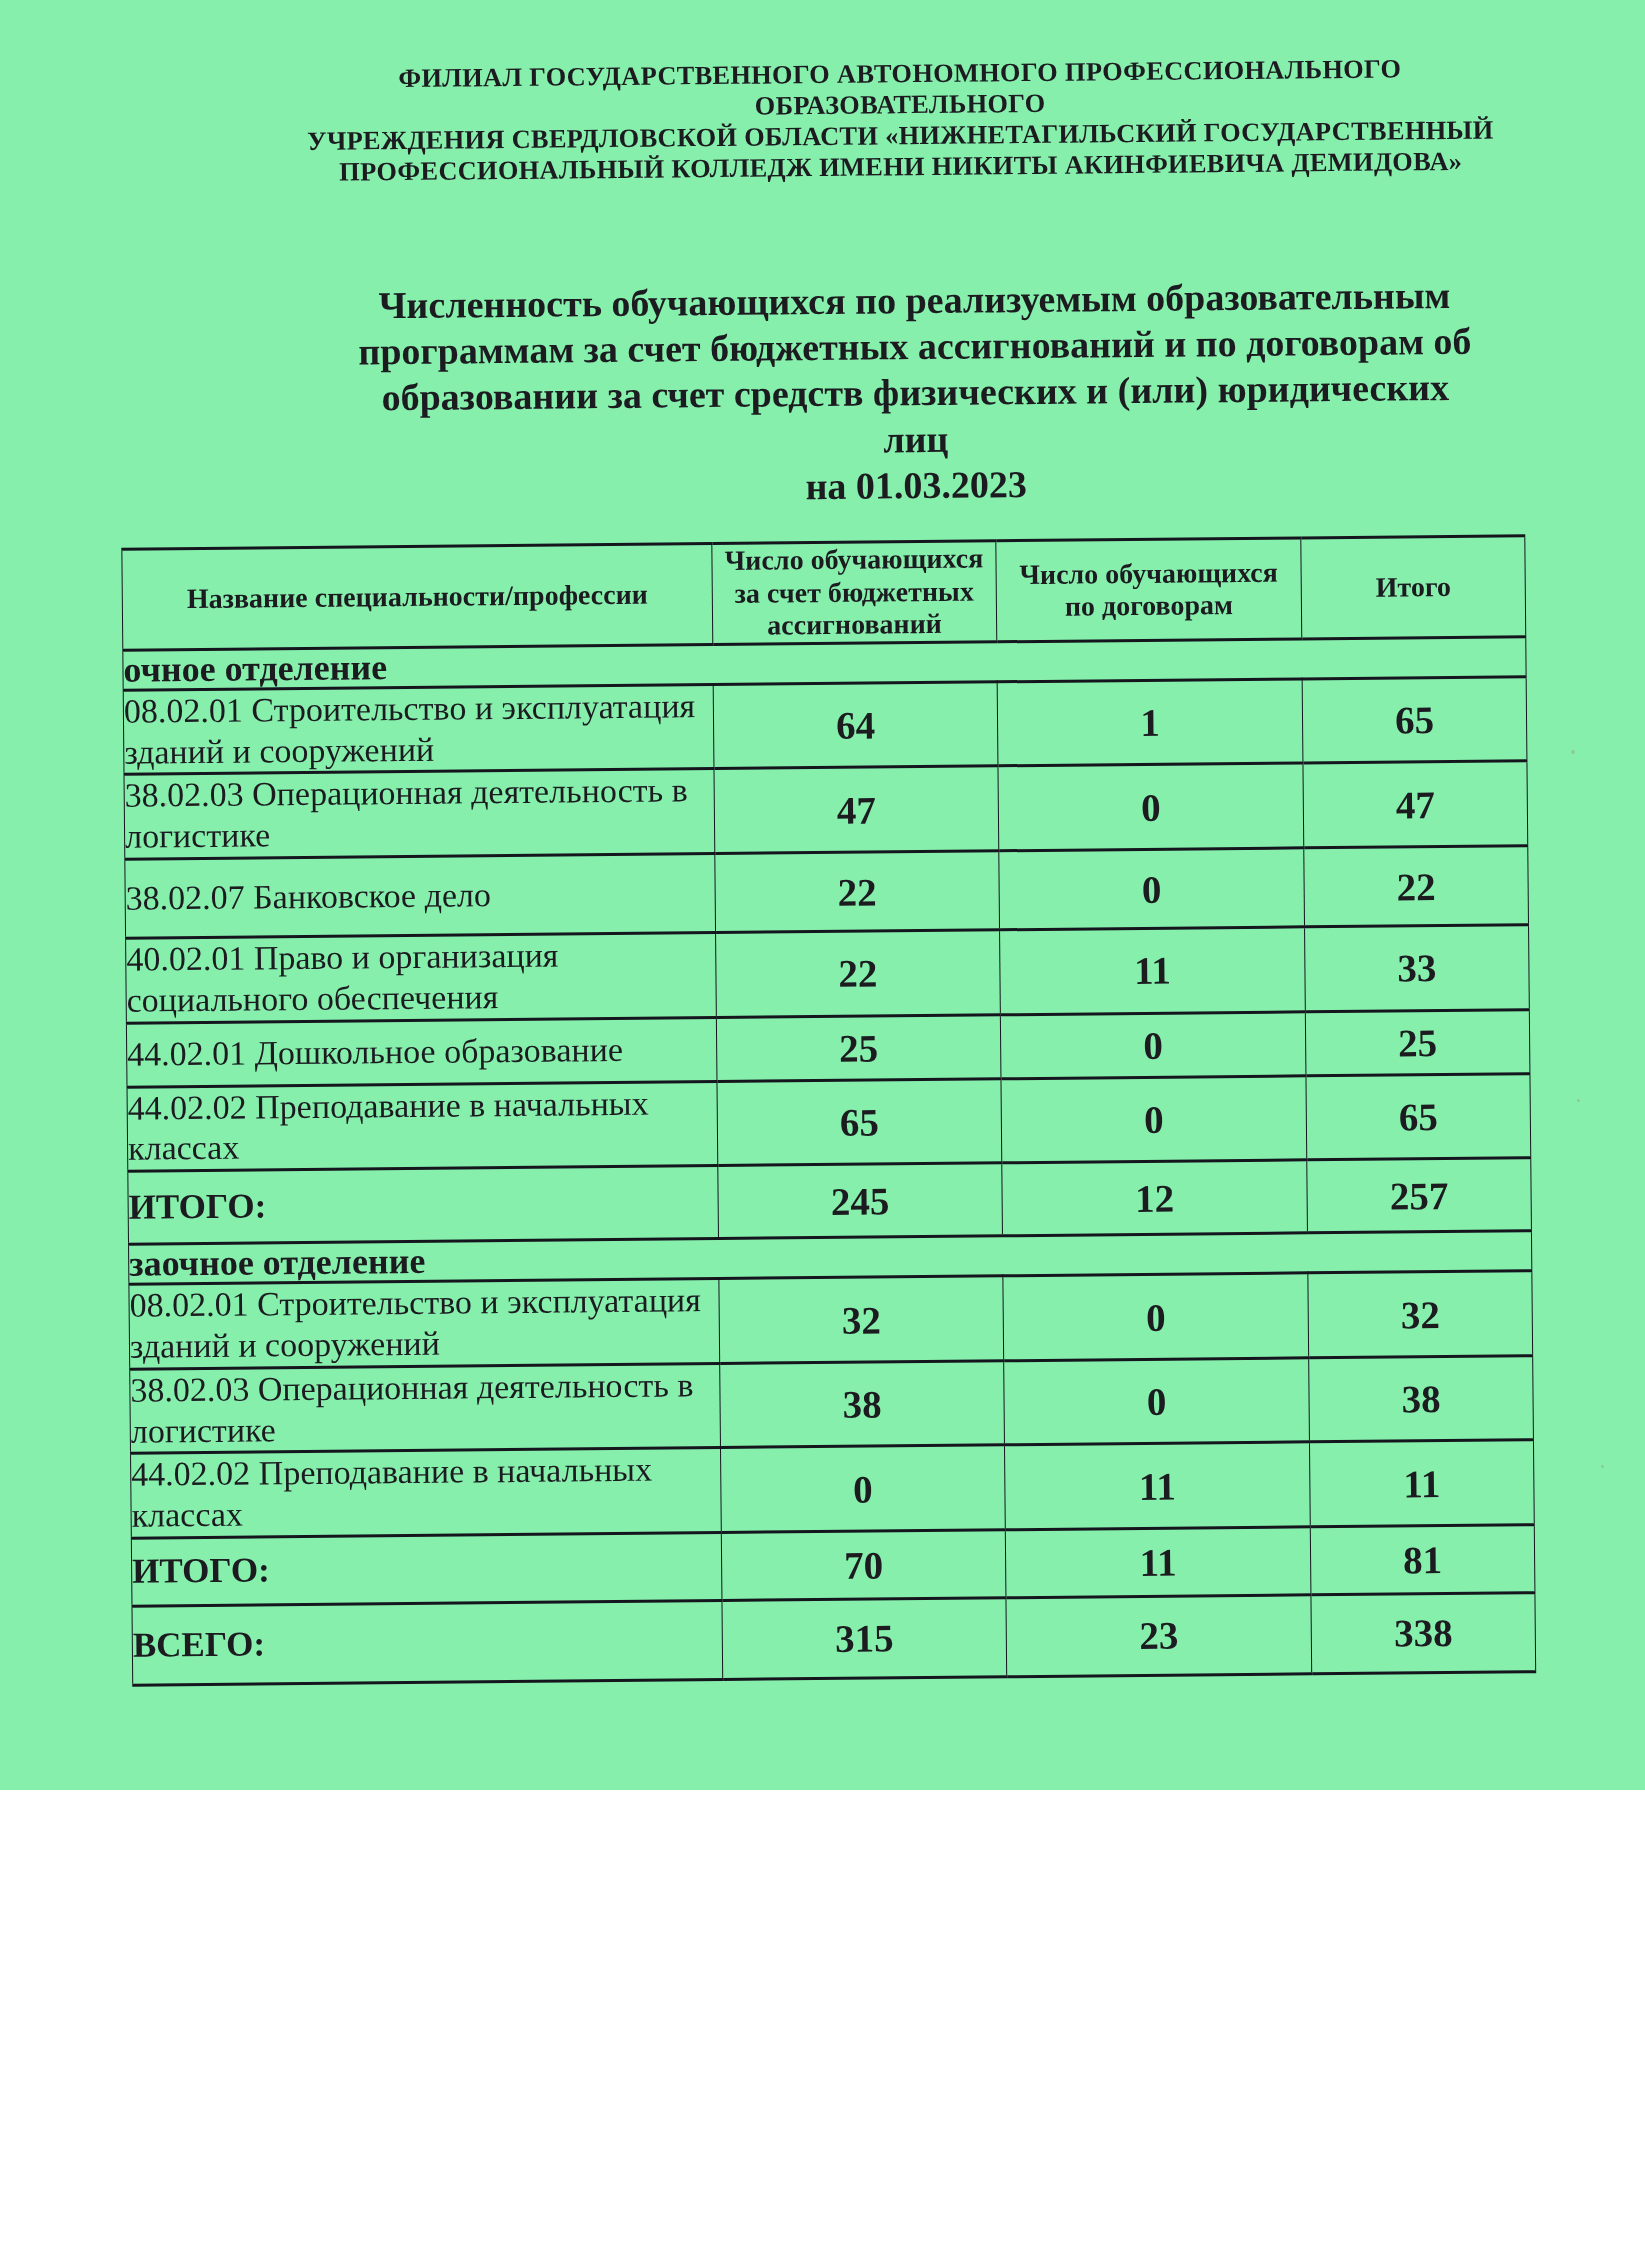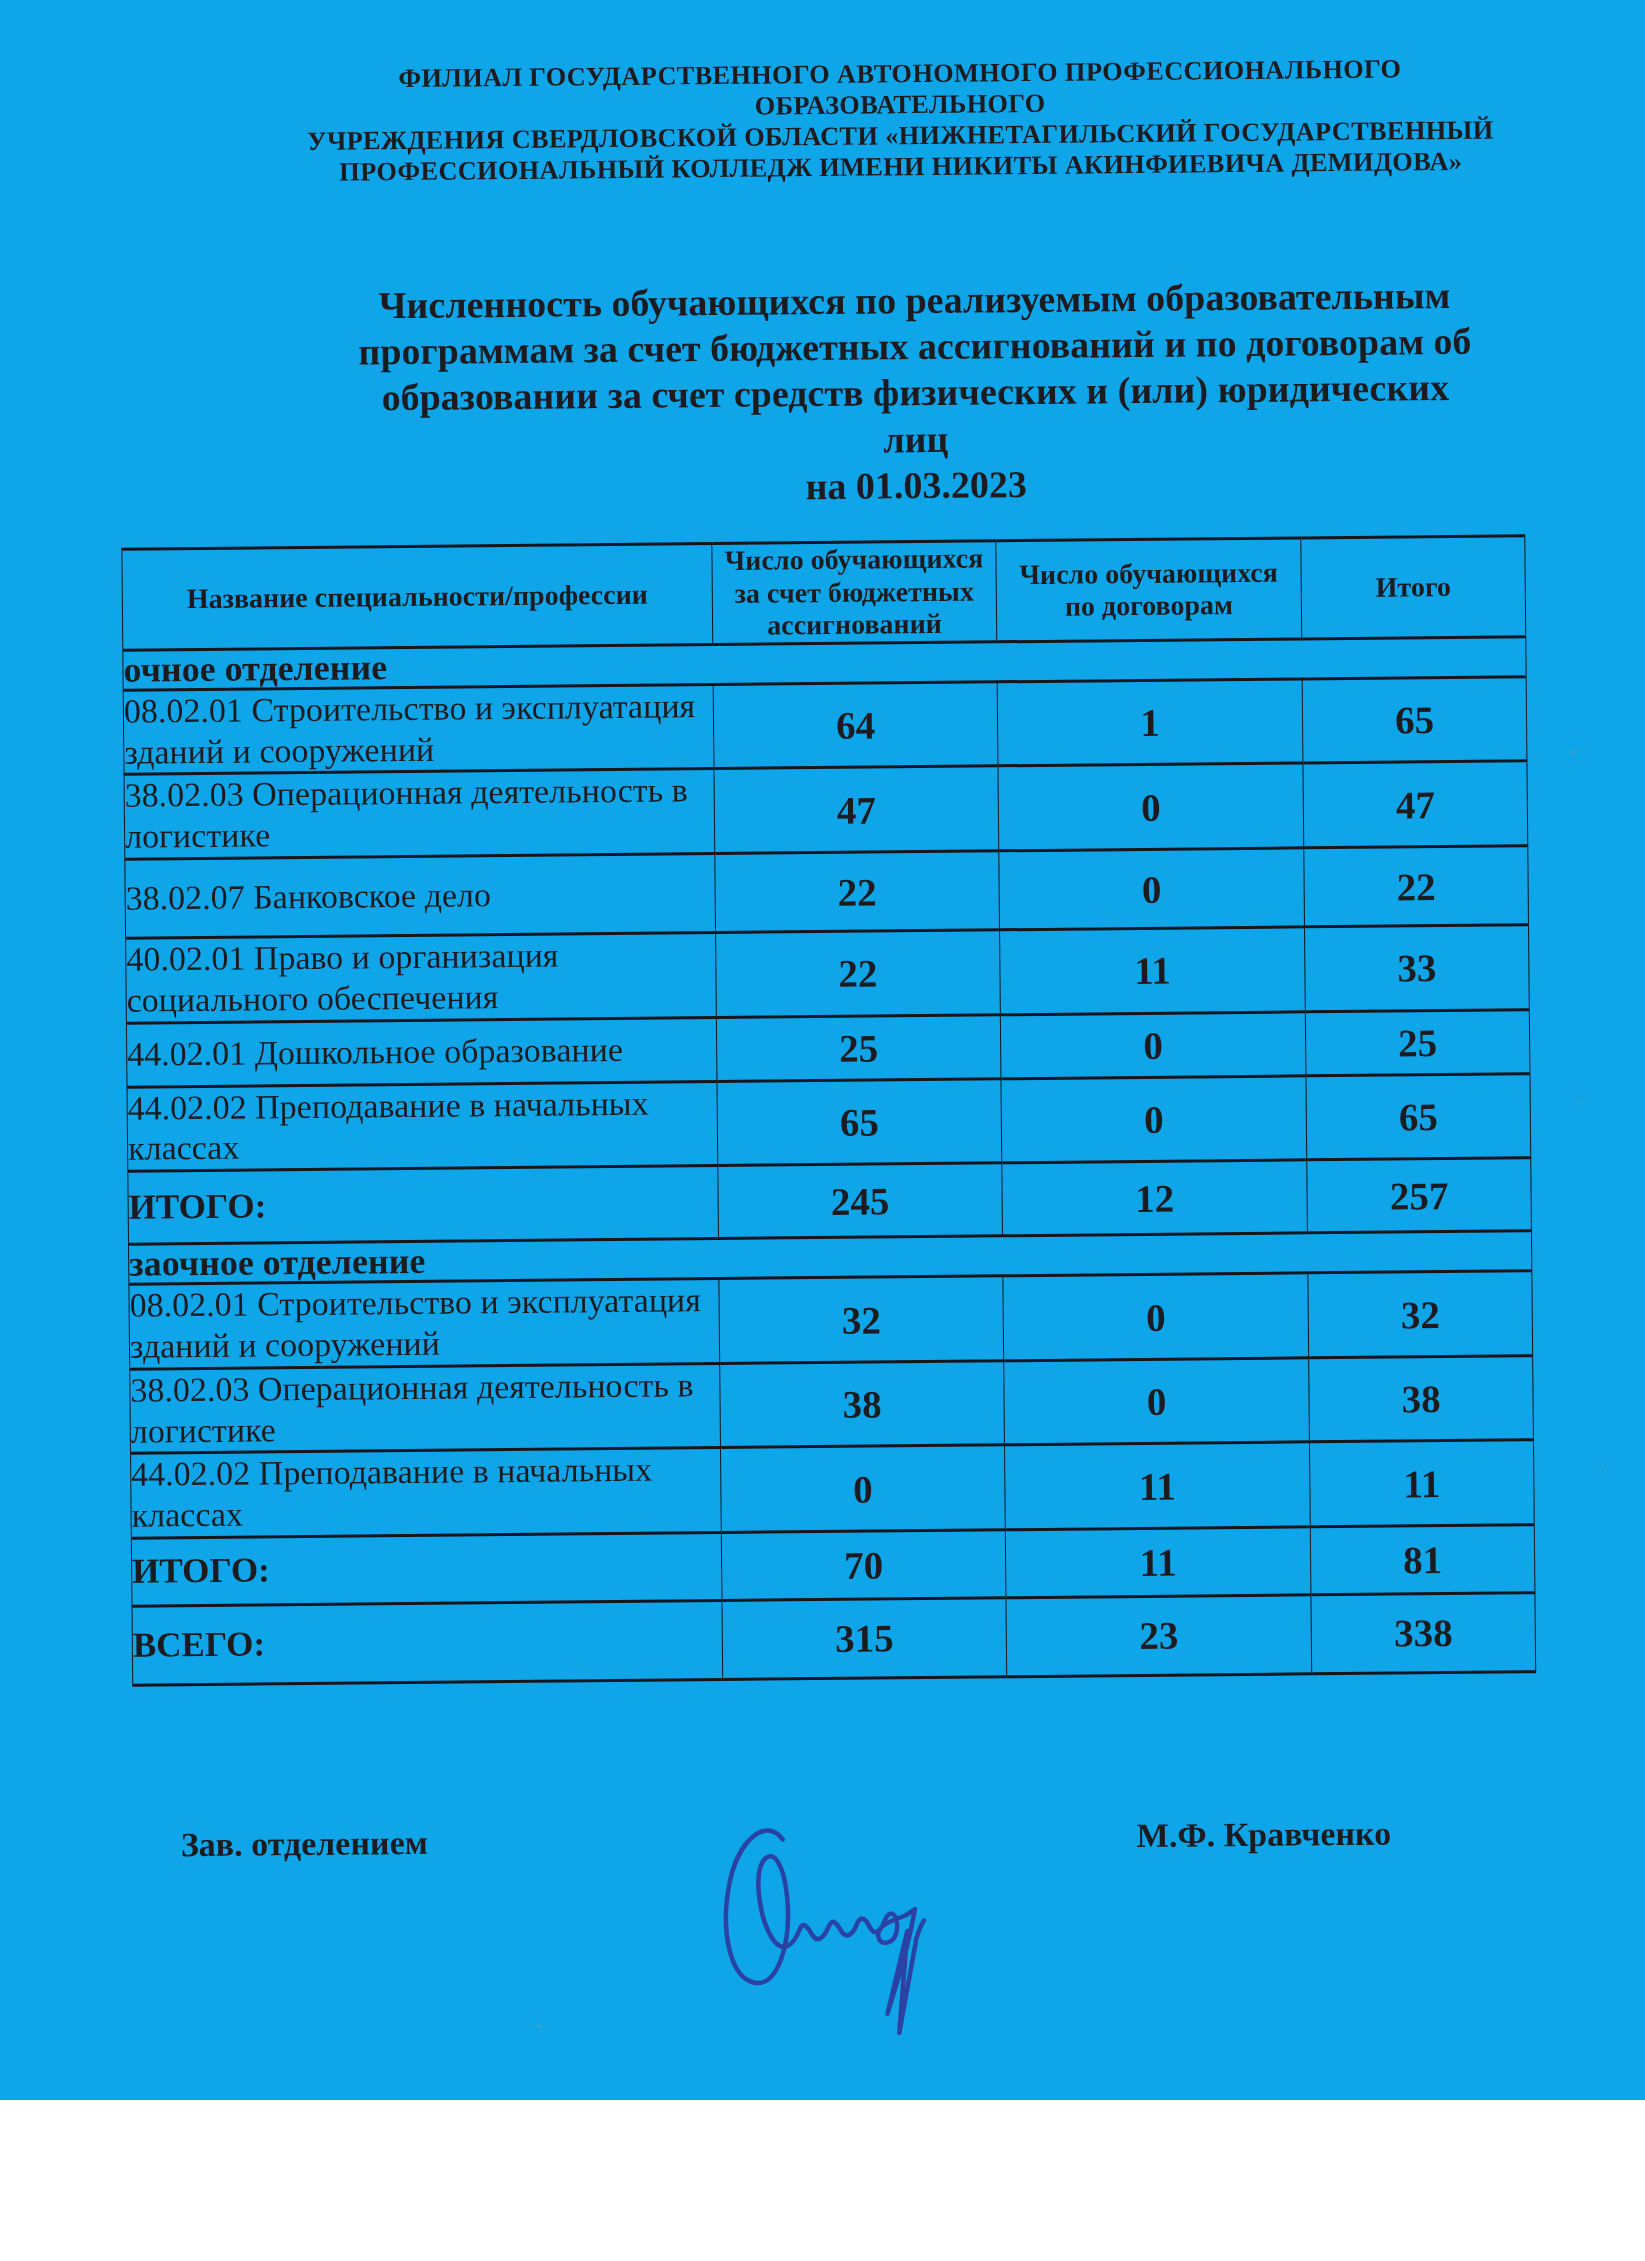--- a/index.html
+++ b/index.html
@@ -1,19 +1,19 @@
 <!DOCTYPE html>
 <html style="font-size:10.3px"><head>
 <meta charset="utf-8">
 <style>
   html,body{margin:0;padding:0;}
   .page{
     position:relative;
-    width:1645px;height:2100px;
-    background:#0ea5e9;
+    width:1645px;height:1790px;
+    background:#86efac;
     overflow:hidden;
     font-family:"Liberation Serif","DejaVu Serif",serif;
     color:#1b1b20;
   }
   .doc{
     position:absolute;left:0;top:0;width:1645px;
     transform:rotate(-0.55deg);
     transform-origin:823px 1031px;
   }
   .org-header{

